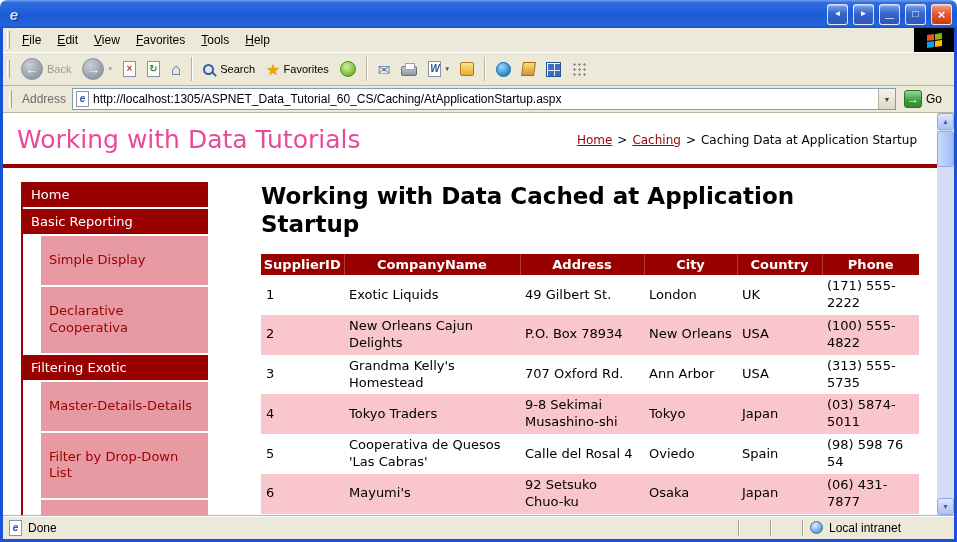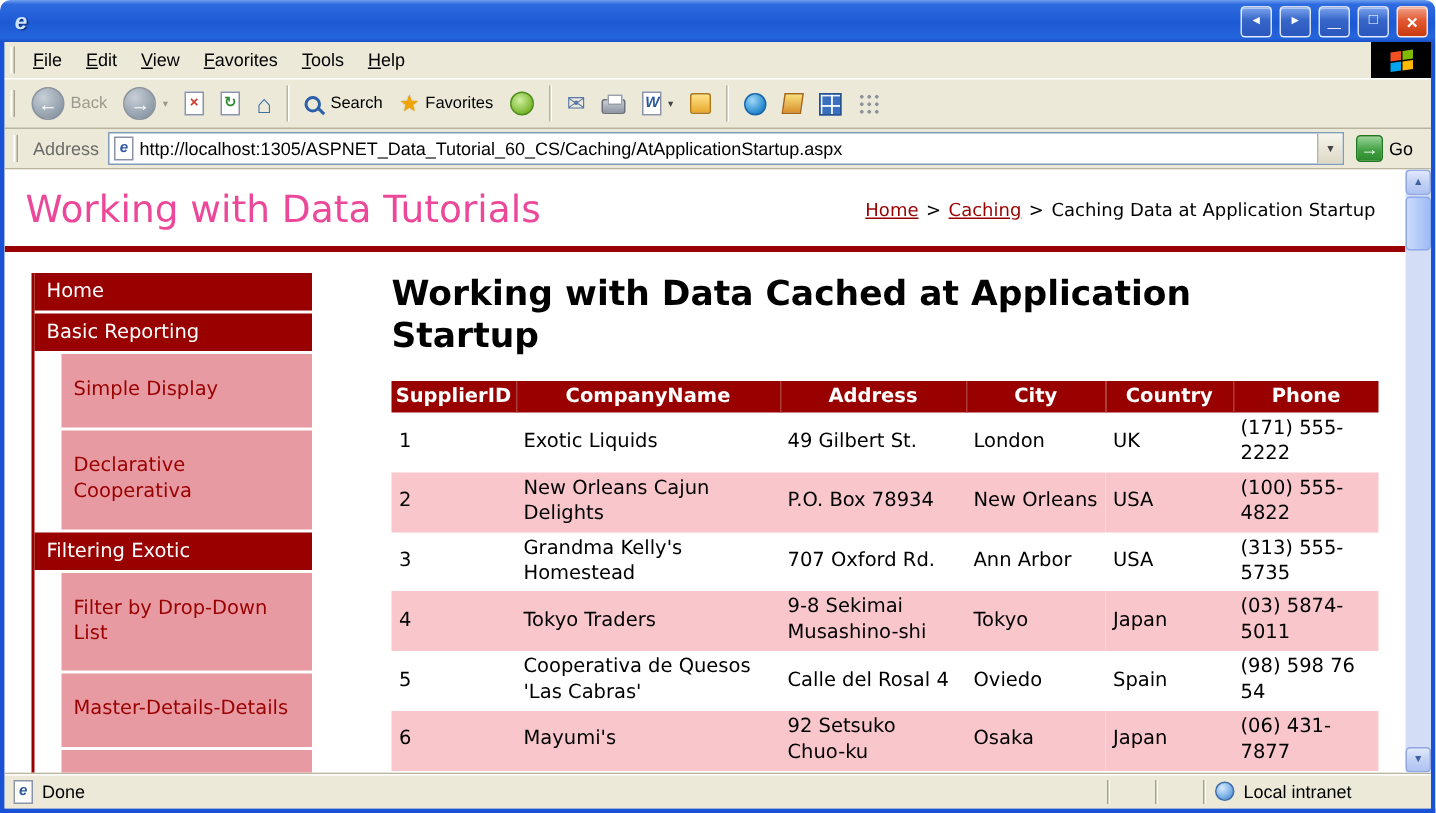--- a/index.html
+++ b/index.html
@@ -281,22 +281,22 @@
         </div>
         <div class="rule"></div>
 
         <div class="content">
           <div class="sidebar">
             <div class="nav-section">Home</div>
             <div class="nav-section">Basic Reporting</div>
             <div class="nav-sub">Simple Display</div>
             <div class="nav-sub">Declarative Cooperativa</div>
             <div class="nav-section">Filtering Exotic</div>
+            <div class="nav-sub">Master-Details-Details</div>
             <div class="nav-sub">Filter by Drop-Down List</div>
-            <div class="nav-sub">Master-Details-Details</div>
             <div class="nav-sub">Master/Detail Across</div>
           </div>
 
           <div class="main">
             <h1>Working with Data Cached at Application Startup</h1>
             <table>
               <colgroup>
                 <col style="width:83px">
                   <col style="width:176px">
                   <col style="width:124px">

